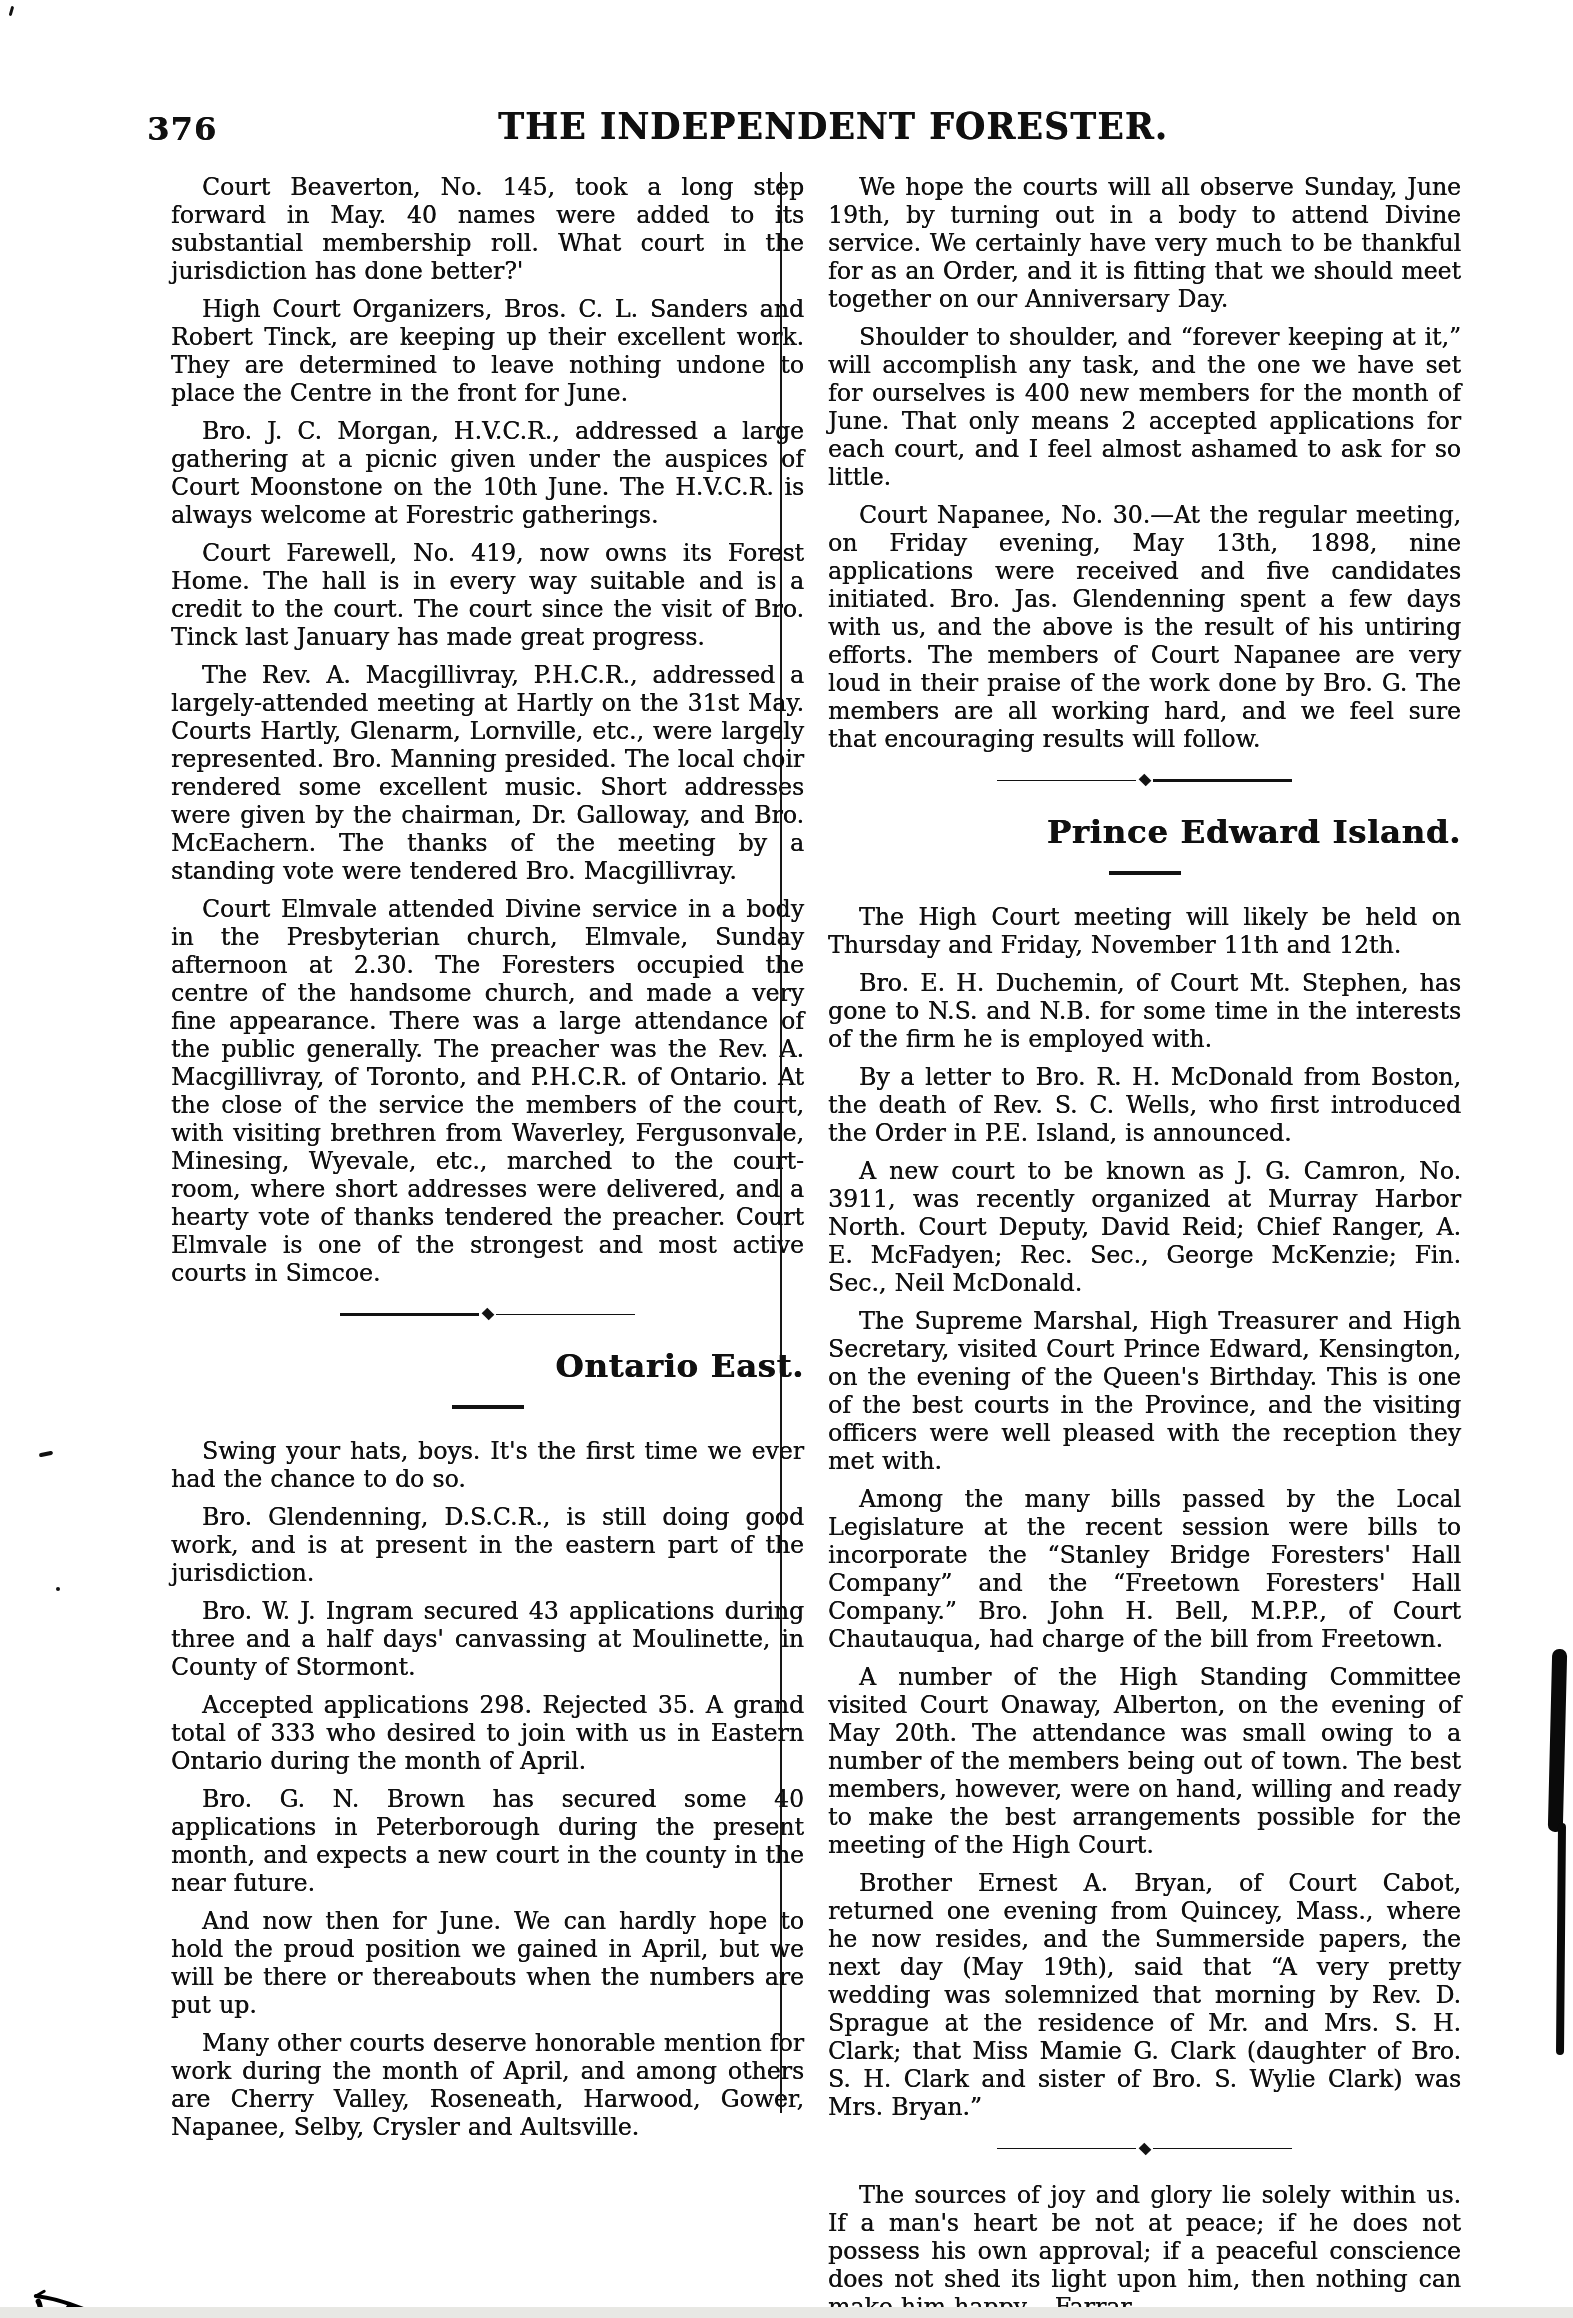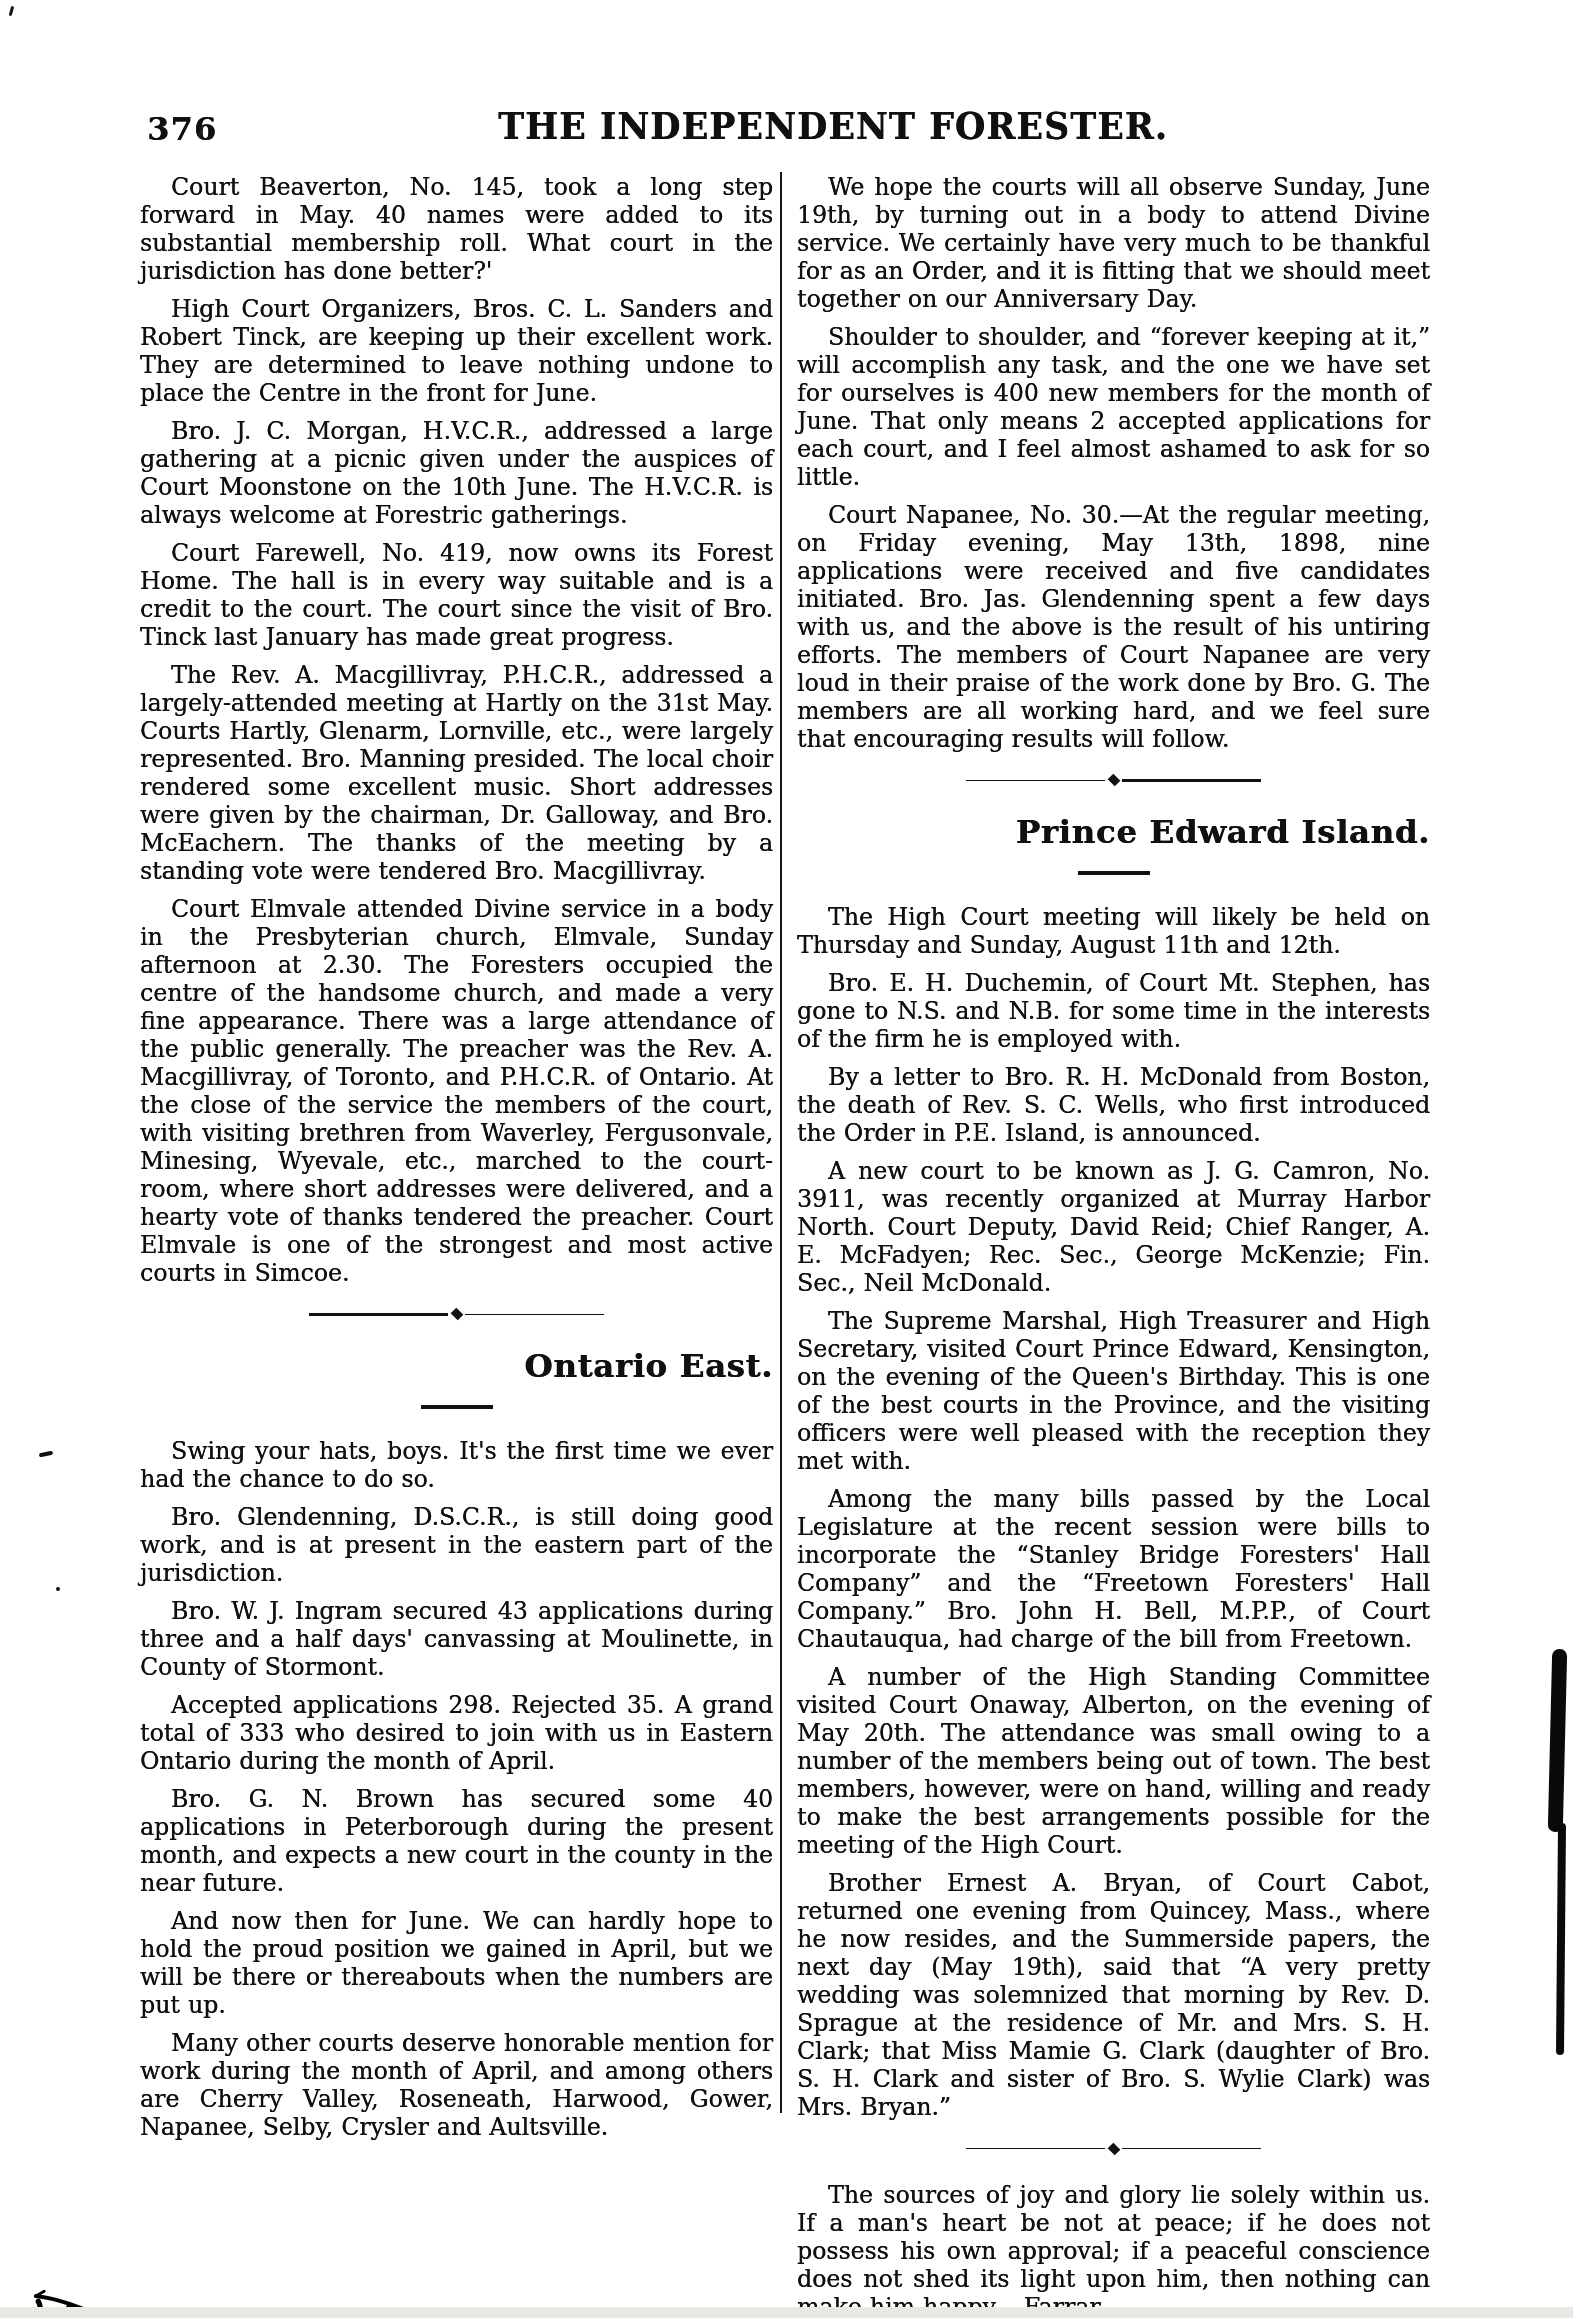--- a/index.html
+++ b/index.html
@@ -19,21 +19,21 @@
   .masthead{
     position:absolute;left:calc(50% + 46px);top:104px;
     transform:translateX(-50%) scaleX(.94);
     font-size:37px;font-weight:700;letter-spacing:1.2px;white-space:nowrap;
     text-shadow:0.5px 0 currentColor;
   }
   .colrule{
     position:absolute;left:780px;top:172px;width:1.8px;height:1941px;
     background:#161616;
   }
-  .col{position:absolute;top:173px;width:633px;}
+  .col{position:absolute;top:173px;width:633px;margin-left:31px;}
   .col-left{left:140px;}
   .col-right{left:797px;}
   .para{
     font-size:23.6px;line-height:28px;
     text-align:justify;text-indent:31px;
     margin:0 0 10px 0;
     text-shadow:0.3px 0 currentColor;
     word-spacing:0.6px;
   }
   .section-divider{
@@ -111,21 +111,21 @@
 
     <div class="section-divider">
       <span class="div-line thin"></span>
       <span class="div-diamond"></span>
       <span class="div-line"></span>
     </div>
 
     <h2 class="section-heading">Prince Edward Island.</h2>
     <div class="heading-rule"></div>
 
-    <p class="para">The High Court meeting will likely be held on Thursday and Sunday, August 11th and 12th.</p>
+    <p class="para">The High Court meeting will likely be held on Thursday and Friday, November 11th and 12th.</p>
     <p class="para">Bro. E. H. Duchemin, of Court Mt. Stephen, has gone to N.S. and N.B. for some time in the interests of the firm he is employed with.</p>
     <p class="para">By a letter to Bro. R. H. McDonald from Boston, the death of Rev. S. C. Wells, who first introduced the Order in P.E. Island, is announced.</p>
     <p class="para">A new court to be known as J. G. Camron, No. 3911, was recently organized at Murray Harbor North.  Court Deputy, David Reid; Chief Ranger, A. E. McFadyen; Rec. Sec., George McKenzie; Fin. Sec., Neil McDonald.</p>
     <p class="para">The Supreme Marshal, High Treasurer and High Secretary, visited Court Prince Edward, Kensington, on the evening of the Queen's Birthday.  This is one of the best courts in the Province, and the visiting officers were well pleased with the reception they met with.</p>
     <p class="para">Among the many bills passed by the Local Legislature at the recent session were bills to incorporate the “Stanley Bridge Foresters' Hall Company” and the “Freetown Foresters' Hall Company.” Bro. John H. Bell, M.P.P., of Court Chautauqua, had charge of the bill from Freetown.</p>
     <p class="para">A number of the High Standing Committee visited Court Onaway, Alberton, on the evening of May 20th.  The attendance was small owing to a number of the members being out of town.  The best members, however, were on hand, willing and ready to make the best arrangements possible for the meeting of the High Court.</p>
     <p class="para">Brother Ernest A. Bryan, of Court Cabot, returned one evening from Quincey, Mass., where he now resides, and the Summerside papers, the next day (May 19th), said that “A very pretty wedding was solemnized that morning by Rev. D. Sprague at the residence of Mr. and Mrs. S. H. Clark; that Miss Mamie G. Clark (daughter of Bro. S. H. Clark and sister of Bro. S. Wylie Clark) was Mrs. Bryan.”</p>
 
     <div class="section-divider">
       <span class="div-line thin"></span>

